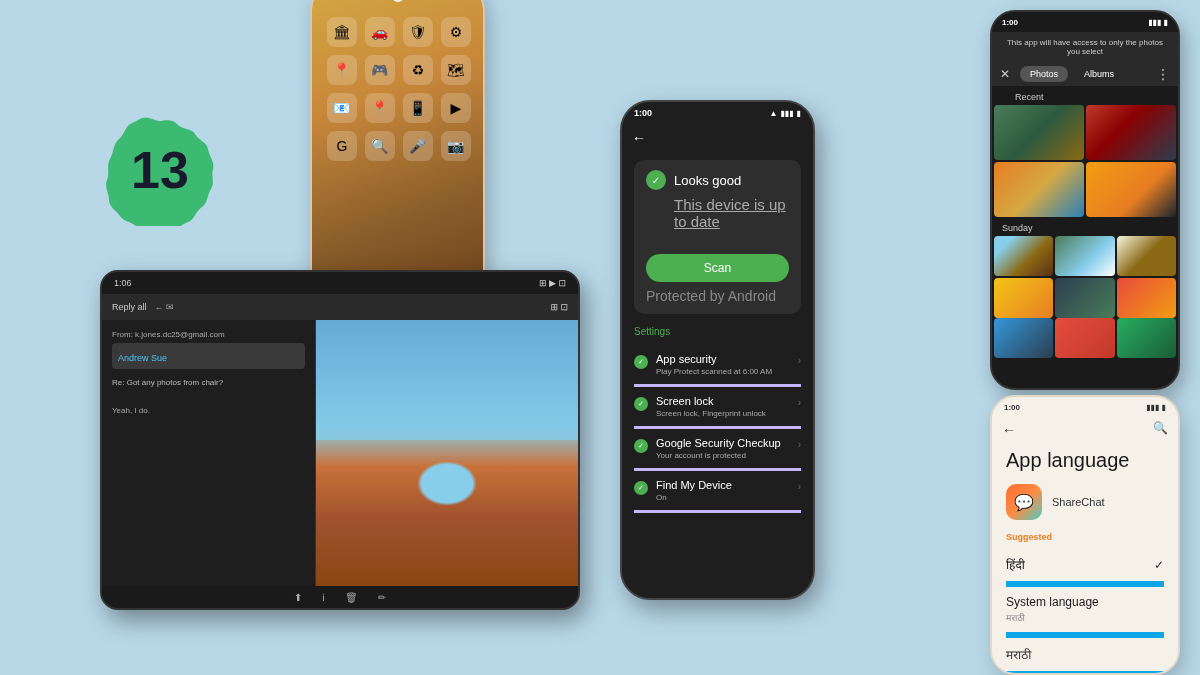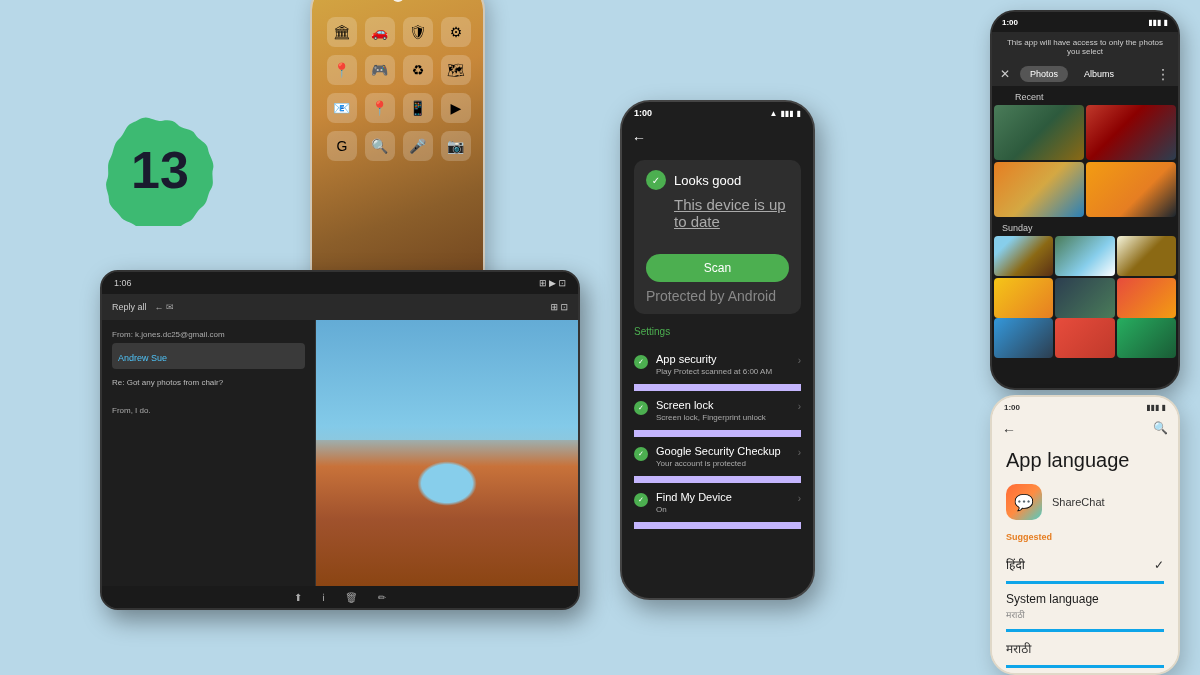--- a/index.html
+++ b/index.html
@@ -320,21 +320,21 @@
       font-size: 10px;
       color: #4caf50;
       margin: 12px 0 8px 0;
       font-weight: 500;
     }
     .security-item {
       display: flex;
       align-items: flex-start;
       gap: 8px;
       padding: 8px 0;
-      border-bottom: 7px solid #c4b5fd;
+      border-bottom: 3px solid #c4b5fd;
     }
     .security-item-content {
       flex: 1;
     }
     .security-item-title {
       font-size: 11px;
       color: #fff;
       margin-bottom: 2px;
     }
     .security-item-sub {
@@ -543,21 +543,21 @@
       font-weight: 500;
     }
     .suggested-label {
       font-size: 9px;
       color: #e67e22;
       font-weight: 600;
       margin-bottom: 6px;
     }
     .lang-item {
       padding: 8px 0;
-      border-bottom: 3px solid #0ea5e9;
+      border-bottom: 6px solid #0ea5e9;
       display: flex;
       justify-content: space-between;
       align-items: center;
     }
     .lang-name {
       font-size: 12px;
       color: #1a1a1a;
     }
     .lang-check {
       font-size: 12px;
@@ -632,21 +632,21 @@
       <span style="flex:1;font-size:9px;color:#aaa;">← ✉</span>
       <span class="toolbar-btn">⊞ ⊡</span>
     </div>
     <div class="tablet-content">
       <div class="email-panel">
         <div class="email-from">From: k.jones.dc25@gmail.com</div>
         <div style="background:#3a3a3a;border-radius:4px;padding:4px 6px;margin-bottom:8px;">
           <span style="font-size:9px;color:#4fc3f7;">Andrew Sue</span>
         </div>
         <div class="email-body-preview">Re: Got any photos from chair?</div>
-        <div class="email-reply-preview">From, I do.</div>
+        <div class="email-reply-preview">Yeah, I do.</div>
       </div>
       <div class="image-panel">
         <div class="arch-image">
           <div class="arch-hole"></div>
 
           <div style="position:absolute;top:0;left:0;right:0;height:45%;background:linear-gradient(180deg,#5ba3d0 0%,#87ceeb 100%);opacity:0.8;"></div>
         </div>
       </div>
     </div>
     <div class="tablet-bottom-bar">

